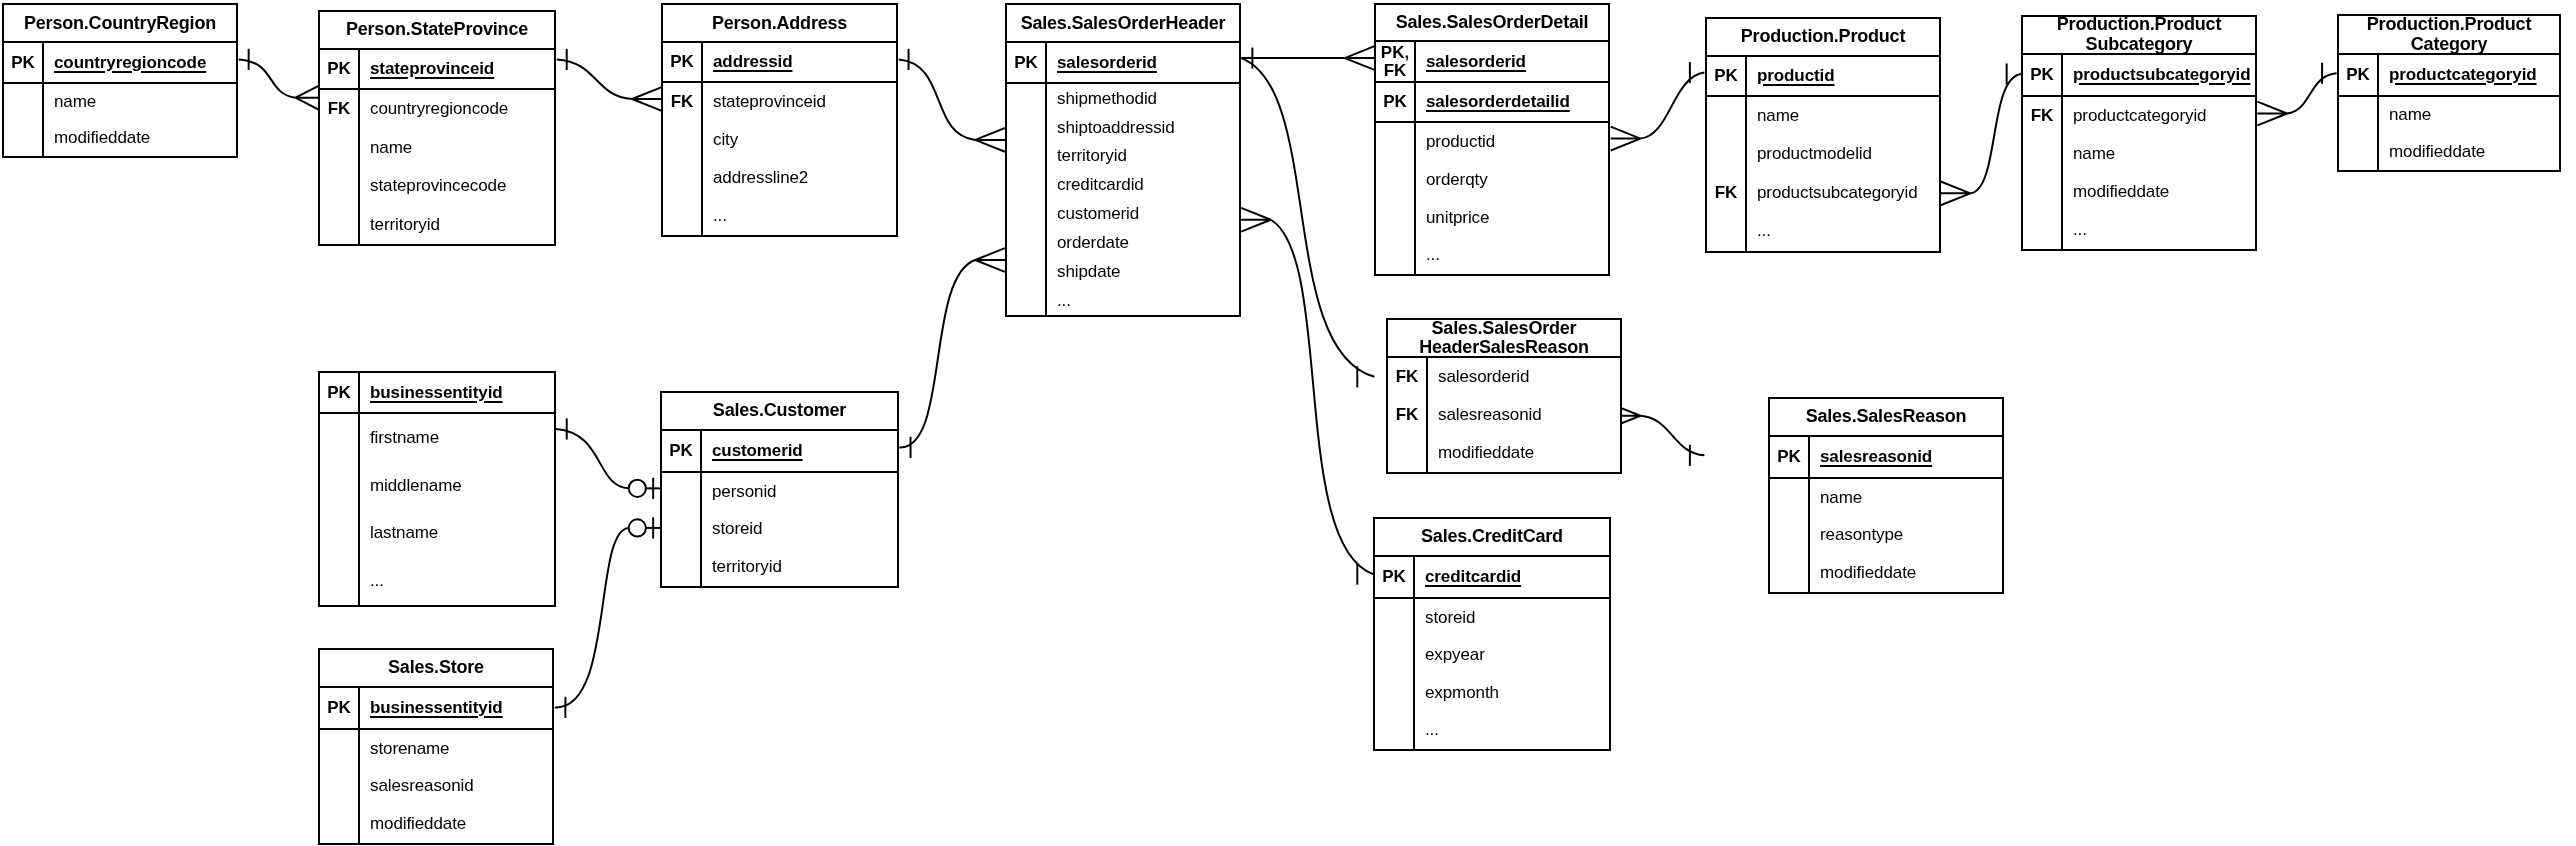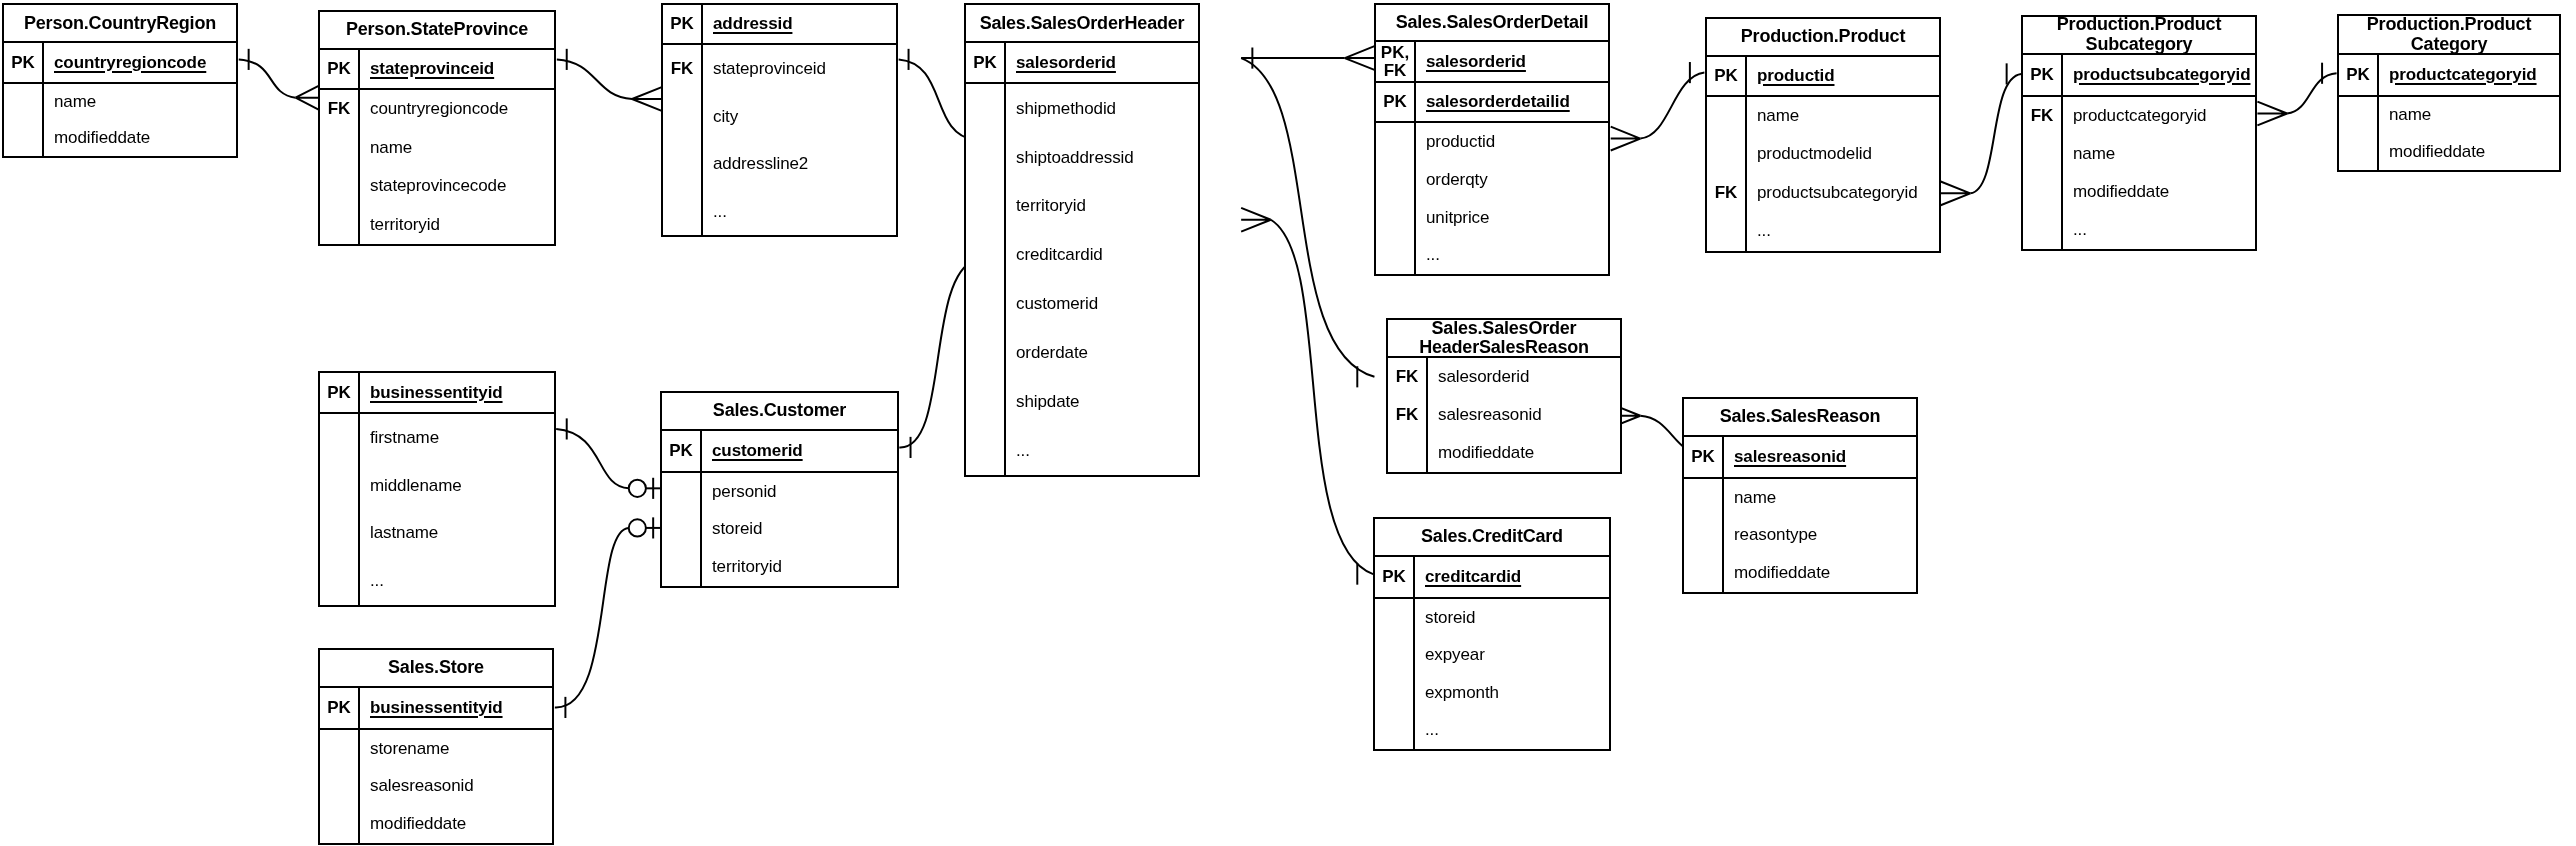--- a/index.html
+++ b/index.html
@@ -125,37 +125,38 @@
     <div class="cell key"></div>
     <div class="cell field">name</div>
     <div class="cell key"></div>
     <div class="cell field">stateprovincecode</div>
     <div class="cell key"></div>
     <div class="cell field">territoryid</div>
   </div>
 </div>
 
 <div class="entity" style="left:661px;top:3.3px;width:237px;height:234px">
+  <div class="e-title" style="height:38px">Person.Address</div>
   <div class="e-section" style="height:38px">
     <div class="cell key">PK</div>
     <div class="cell field pk">addressid</div>
   </div>
   <div class="e-section grow" style="grid-auto-rows:1fr">
     <div class="cell key">FK</div>
     <div class="cell field">stateprovinceid</div>
     <div class="cell key"></div>
     <div class="cell field">city</div>
     <div class="cell key"></div>
     <div class="cell field">addressline2</div>
     <div class="cell key"></div>
     <div class="cell field">...</div>
   </div>
 </div>
 
-<div class="entity" style="left:964px;top:3.3px;width:236px;height:474px">
+<div class="entity" style="left:1005px;top:3.3px;width:236px;height:314px">
   <div class="e-title" style="height:38px">Sales.SalesOrderHeader</div>
   <div class="e-section" style="height:39px">
     <div class="cell key">PK</div>
     <div class="cell field pk">salesorderid</div>
   </div>
   <div class="e-section grow" style="grid-auto-rows:1fr">
     <div class="cell key"></div>
     <div class="cell field">shipmethodid</div>
     <div class="cell key"></div>
     <div class="cell field">shiptoaddressid</div>
@@ -304,21 +305,21 @@
   <div class="e-section grow" style="grid-auto-rows:1fr">
     <div class="cell key">FK</div>
     <div class="cell field">salesorderid</div>
     <div class="cell key">FK</div>
     <div class="cell field">salesreasonid</div>
     <div class="cell key"></div>
     <div class="cell field">modifieddate</div>
   </div>
 </div>
 
-<div class="entity" style="left:1682px;top:397px;width:236px;height:197px">
+<div class="entity" style="left:1768px;top:397px;width:236px;height:197px">
   <div class="e-title" style="height:38px">Sales.SalesReason</div>
   <div class="e-section" style="height:40px">
     <div class="cell key">PK</div>
     <div class="cell field pk">salesreasonid</div>
   </div>
   <div class="e-section grow" style="grid-auto-rows:1fr">
     <div class="cell key"></div>
     <div class="cell field">name</div>
     <div class="cell key"></div>
     <div class="cell field">reasontype</div>

